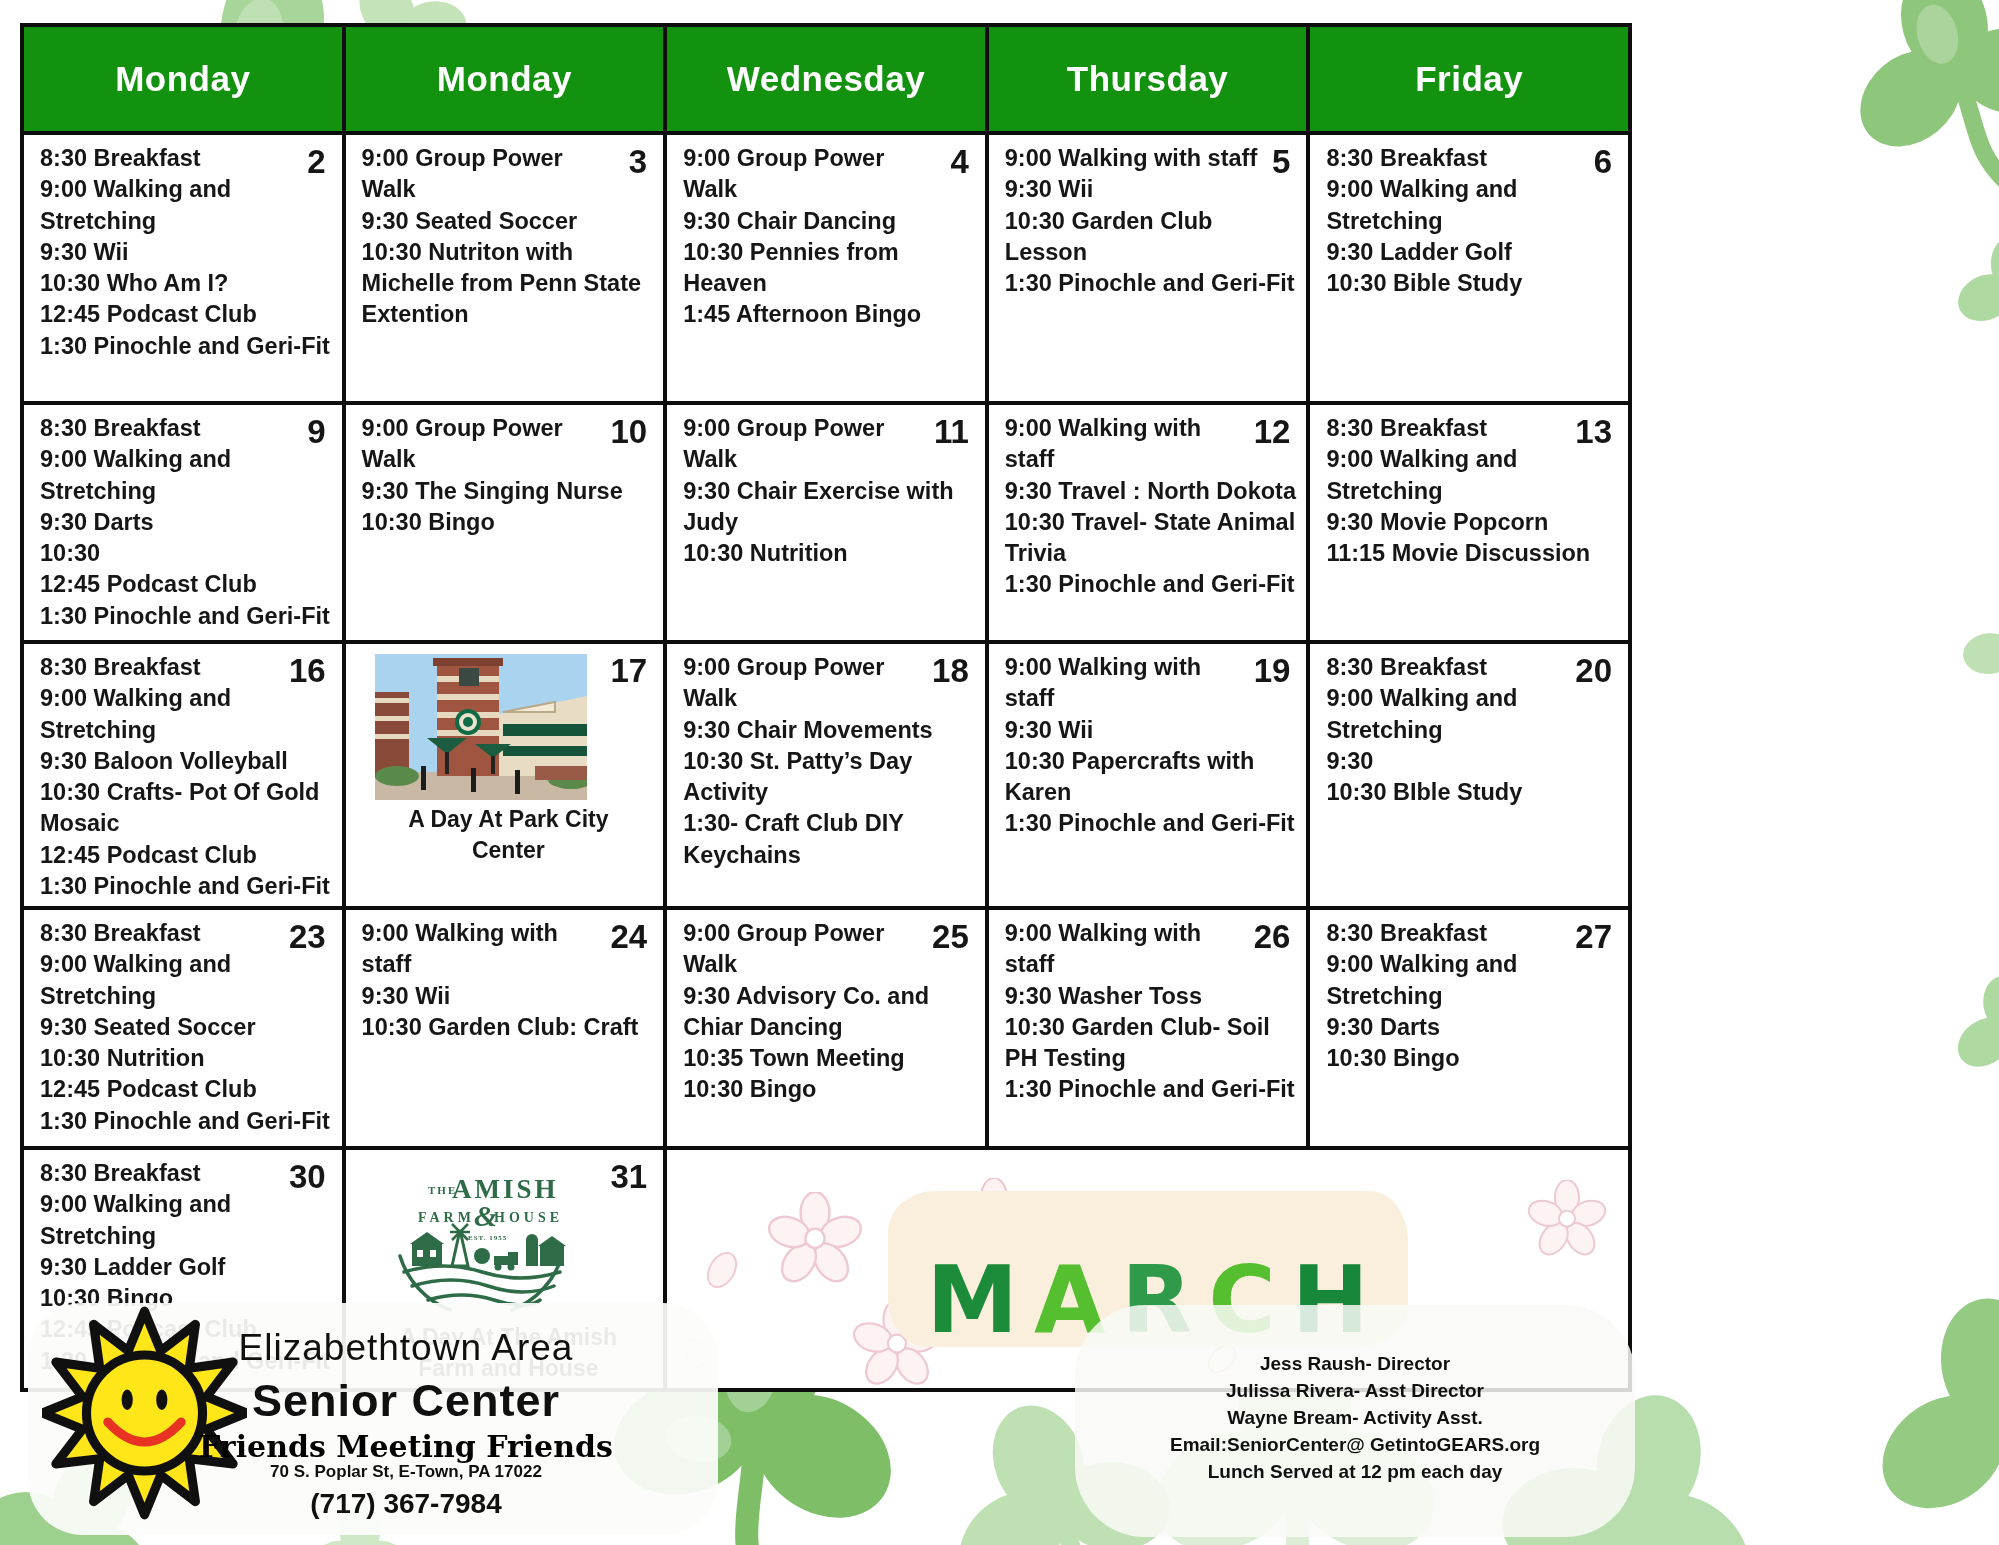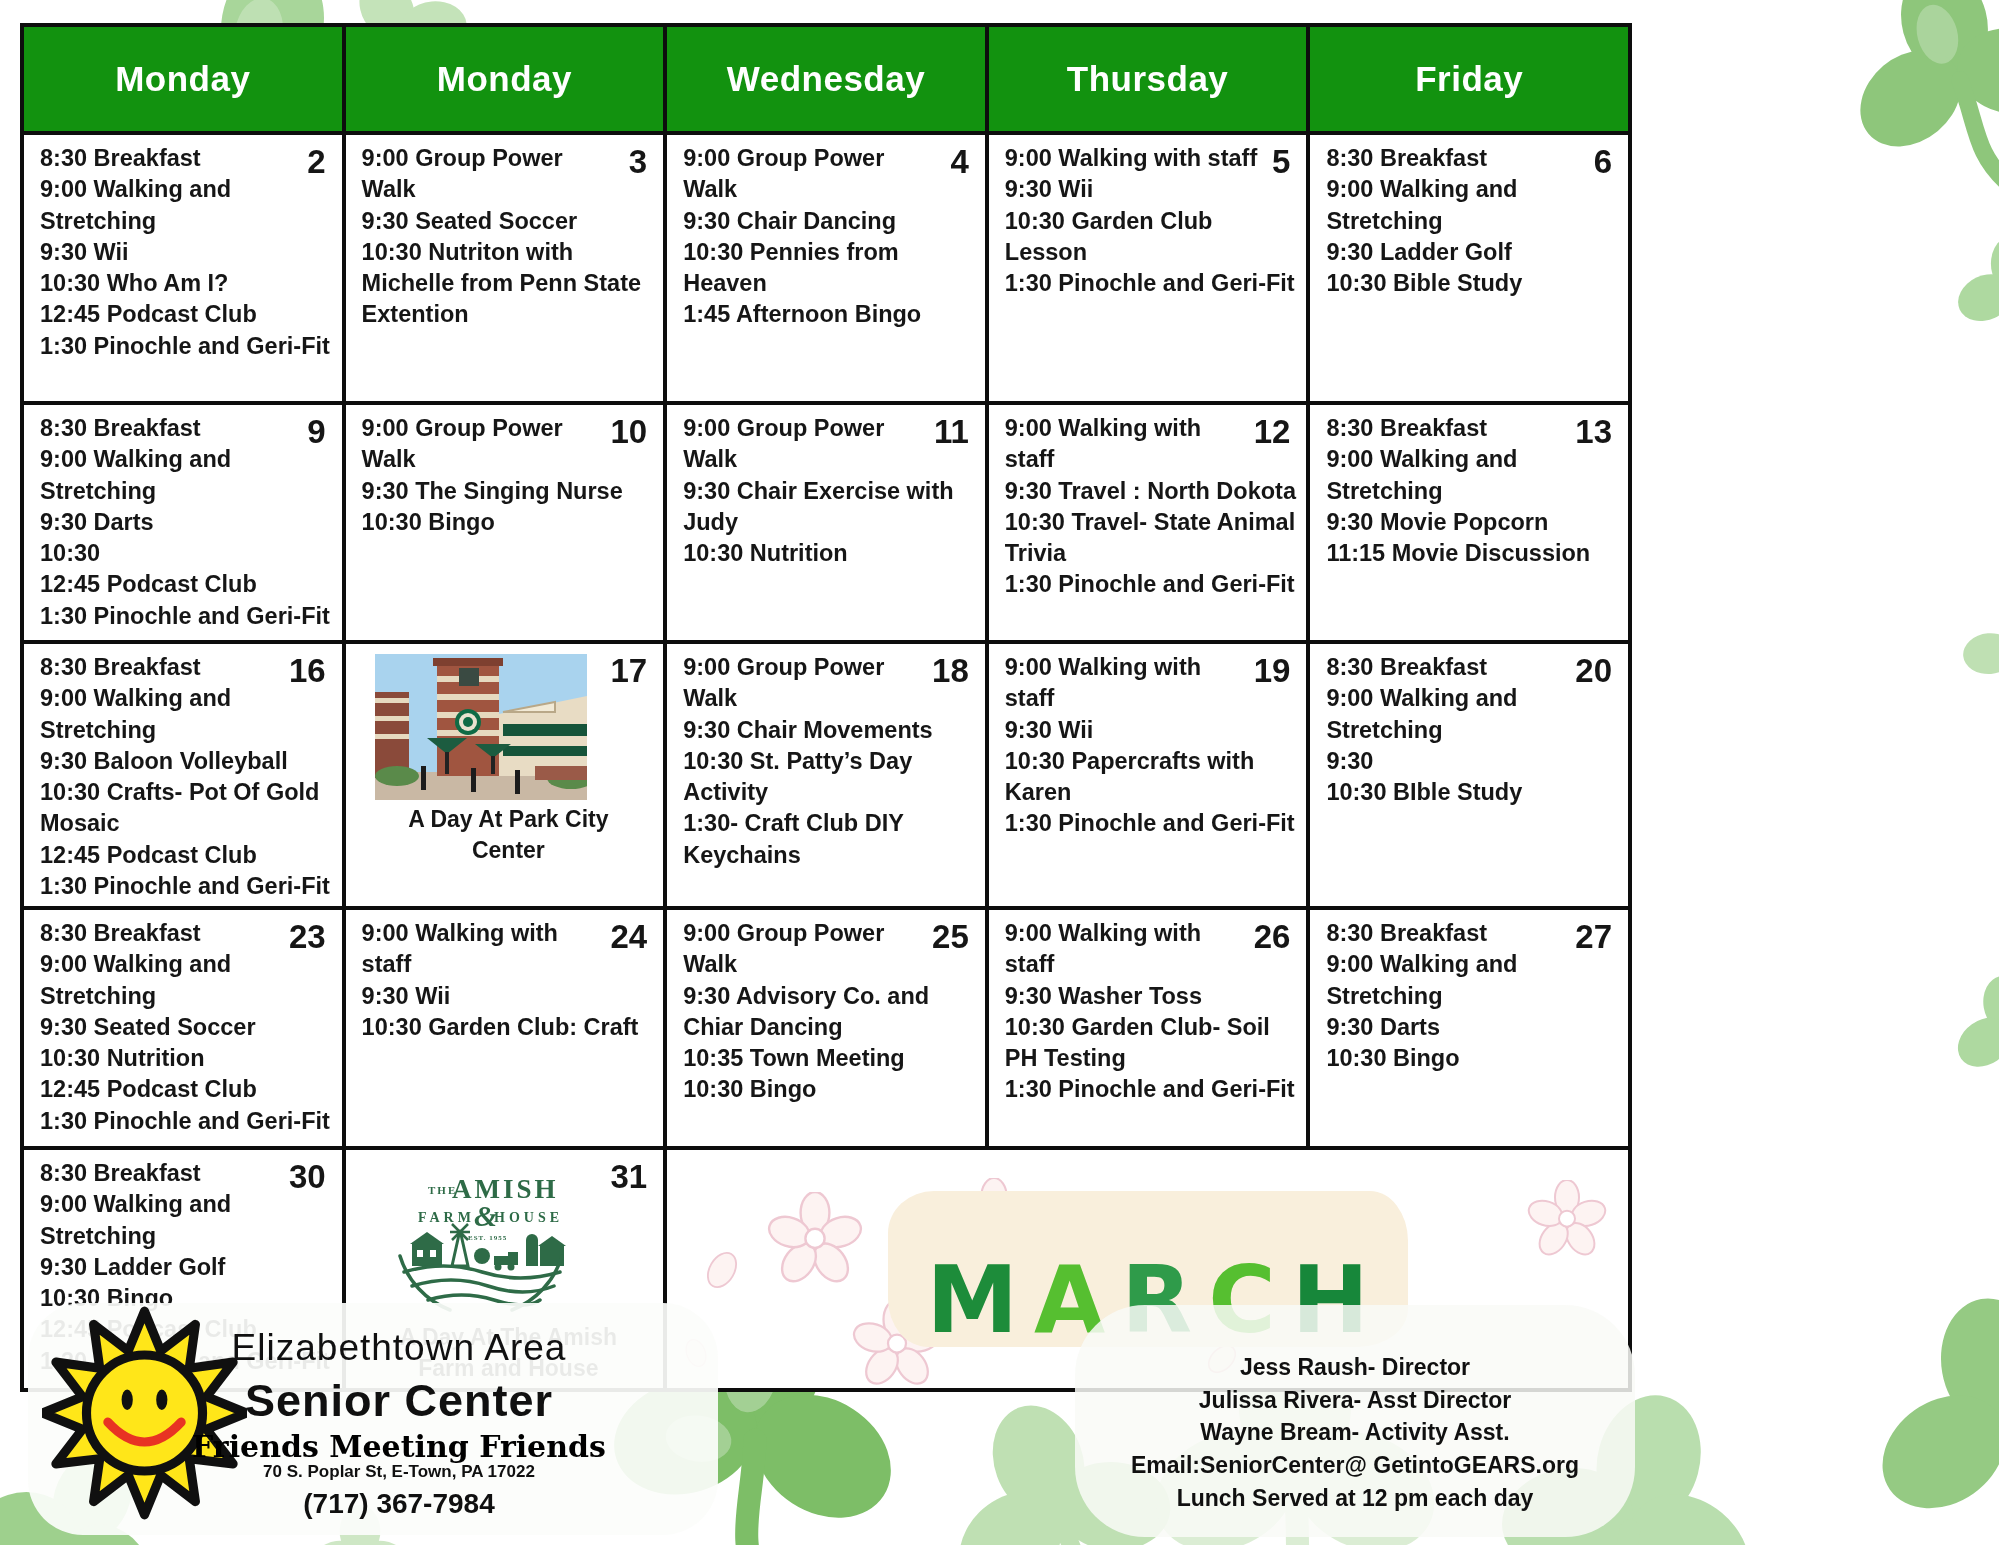--- a/index.html
+++ b/index.html
@@ -32,29 +32,29 @@
              display:flex;align-items:flex-end;justify-content:center;}
   .march-word{font-family:"DejaVu Sans",sans-serif;font-weight:700;font-size:92px;
               letter-spacing:16px;line-height:1;transform:translateX(8px);}
   
   .footer{position:absolute;left:0;top:1293px;width:1999px;height:252px;z-index:3;}
   .footer-card-left{position:absolute;left:28px;top:10px;width:690px;height:232px;
                     background:rgba(252,253,251,.92);border-radius:55px;}
   .footer-card-right{position:absolute;left:1075px;top:12px;width:560px;height:232px;
                      background:rgba(249,250,247,.85);border-radius:70px;}
   .sun{position:absolute;left:42px;top:6px;}
-  .org-block{position:absolute;left:169px;top:34px;width:460px;text-align:center;color:#101010;}
+  .org-block{position:absolute;left:176px;top:34px;width:460px;text-align:center;color:#101010;}
   .org1{font-size:37px;font-weight:500;letter-spacing:1px;}
   .org2{font-size:45px;font-weight:800;margin-top:6px;letter-spacing:1px;}
   .tagline{font-family:"DejaVu Serif",serif;font-weight:700;
            font-size:30px;color:#000000;margin-top:2px;}
   .address{font-size:17px;font-weight:700;margin-top:-2px;}
   .phone{font-size:28px;font-weight:700;margin-top:6px;}
   .staff-block{position:absolute;left:1045px;top:58px;width:620px;text-align:center;
-               font-size:23px;font-weight:700;color:#101010;line-height:1.42;}
+               font-size:19px;font-weight:700;color:#101010;line-height:1.42;}
 </style>
 </head>
 <body>
 
 <div class="page">
 
   <svg class="clover" style="left:110px;top:-55px;width:300px;height:300px;color:#8cc979;opacity:.75;transform:rotate(10deg)" viewBox="0 0 100 100">
       <g fill="currentColor">
         <ellipse cx="50" cy="26" rx="17" ry="22"></ellipse>
         <ellipse cx="29" cy="52" rx="22" ry="17" transform="rotate(-25 29 52)"></ellipse>

